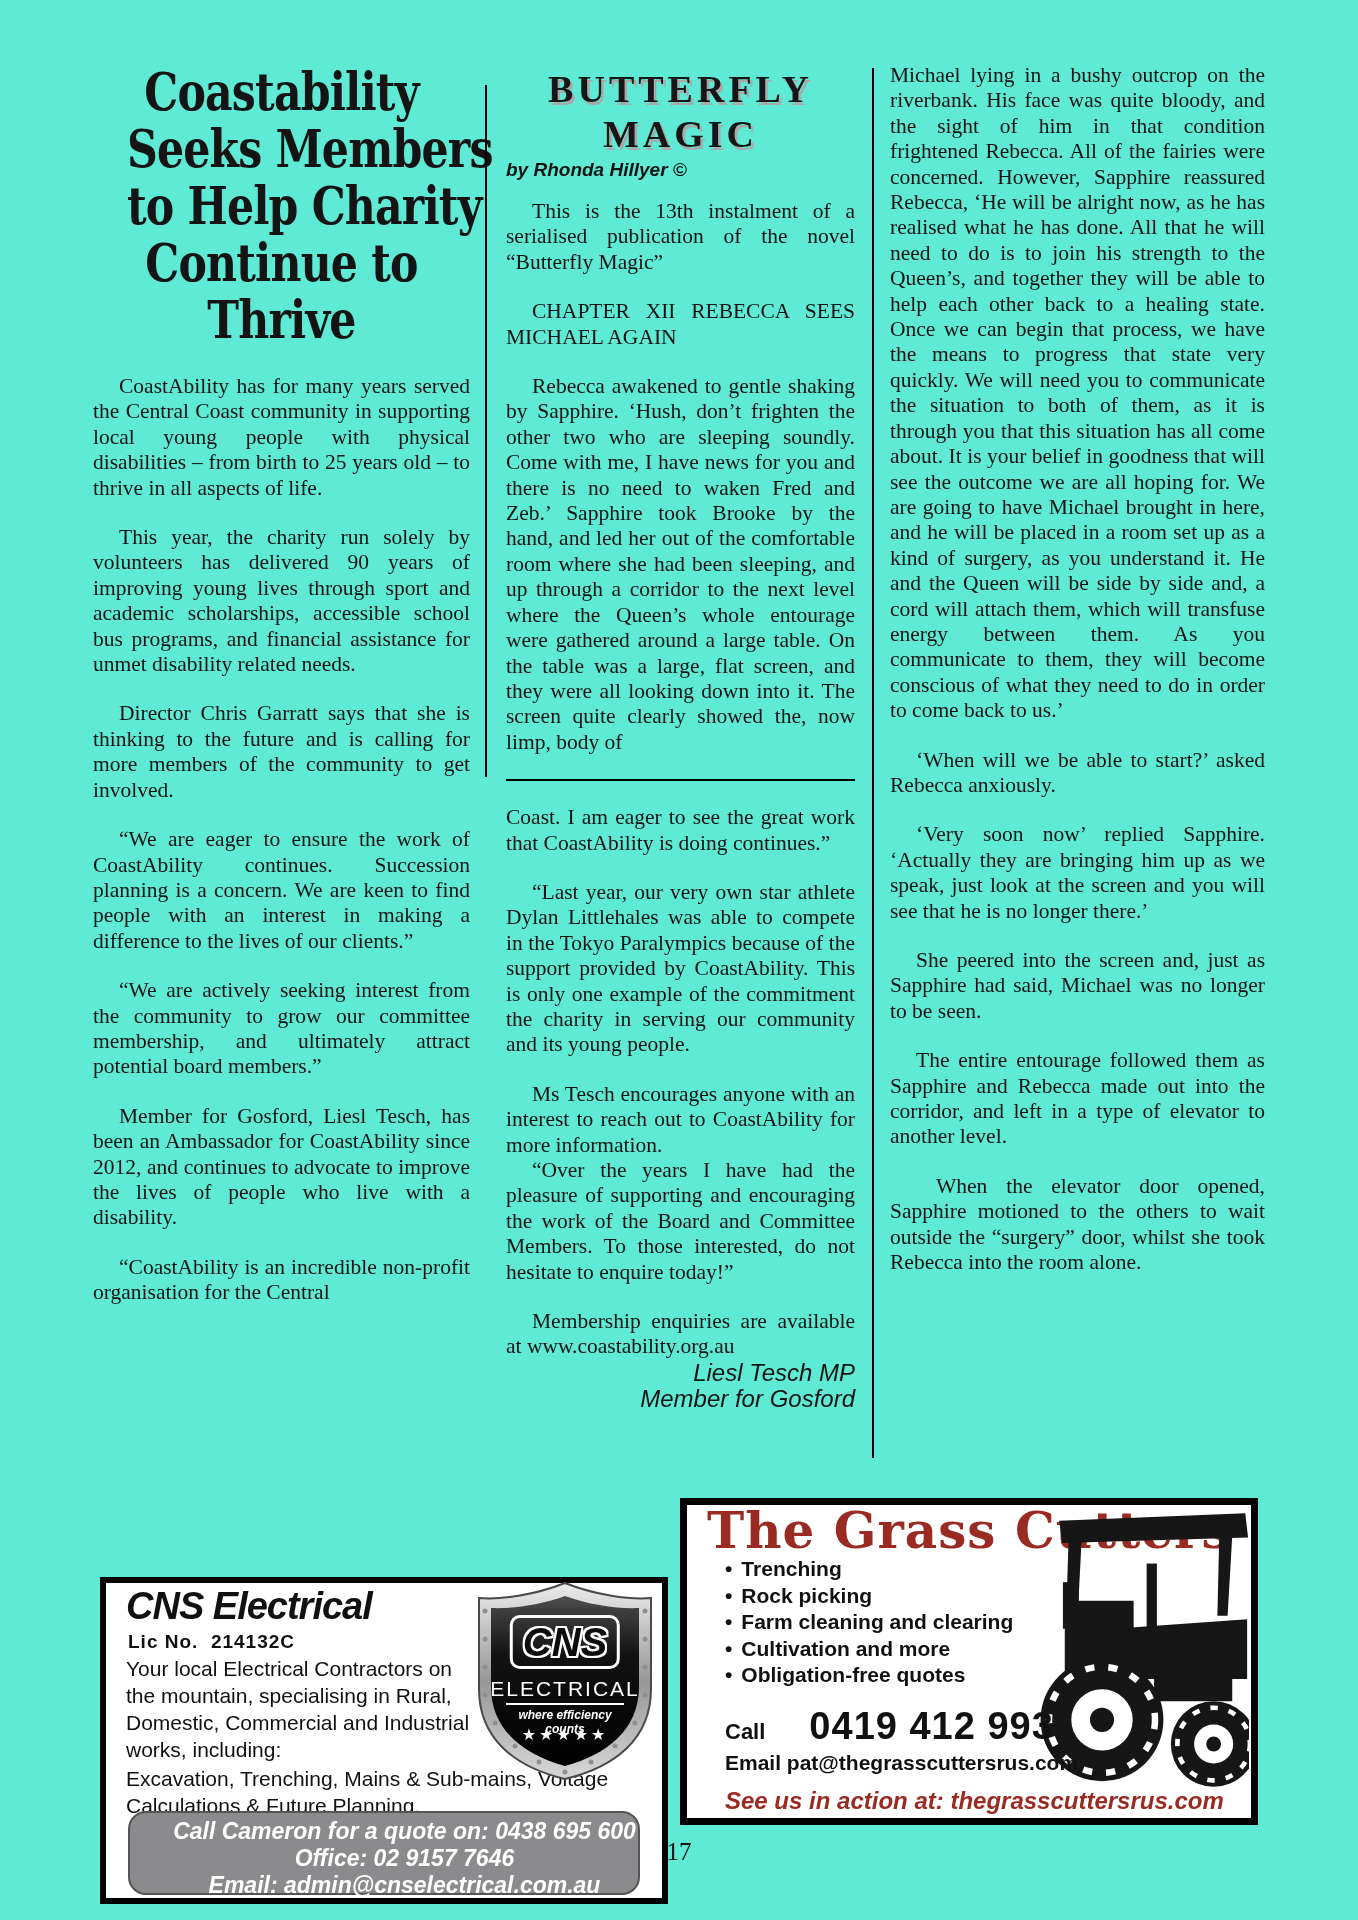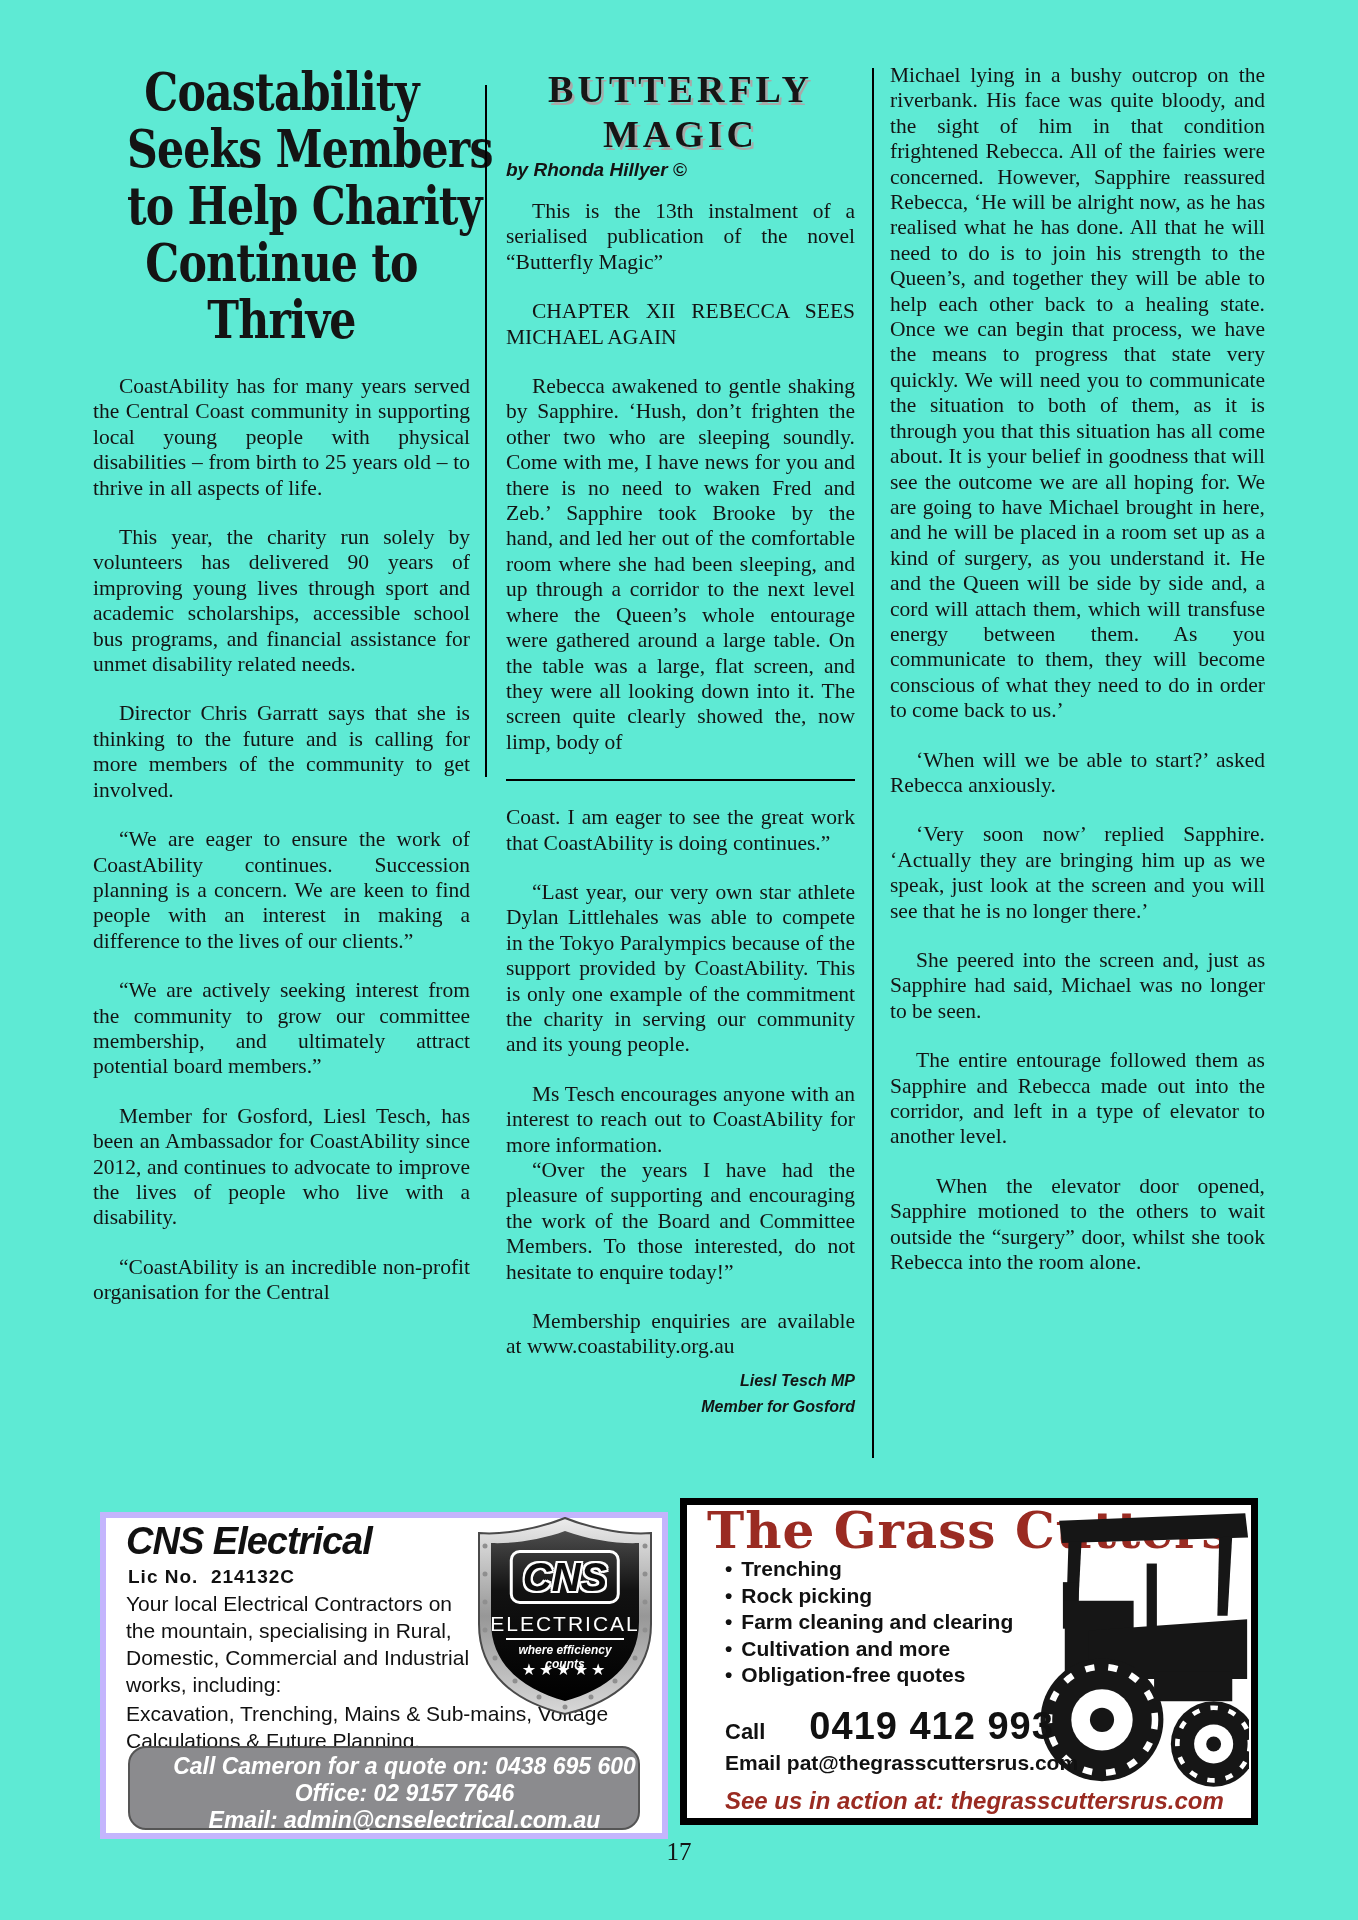--- a/index.html
+++ b/index.html
@@ -16,29 +16,29 @@
   .col-right{left:890px;top:63px;width:375px;}
   .headline{margin:0 0 26px;text-align:center;font-family:"DejaVu Serif","Liberation Serif",serif;
             font-weight:bold;font-size:52px;line-height:57px;letter-spacing:-1px;}
   .headline .hl{display:block;transform:scaleX(.82);transform-origin:50% 50%;white-space:nowrap;}
   .bm-title{margin:4px 0 2px;text-align:center;font-family:"Liberation Serif",serif;font-weight:bold;
             font-size:38px;line-height:45px;letter-spacing:4px;color:#161616;
             text-shadow:2.5px 2.5px 0 #a9a9a9;}
   .byline{font-family:"Liberation Sans",sans-serif;font-style:italic;font-weight:bold;
           font-size:19px;text-align:left;margin:2px 0 18px;}
   .midrule{border:none;border-top:2px solid #000;margin:16px 0 24px;}
-  .signature{font-family:"Liberation Sans",sans-serif;font-style:italic;font-weight:bold;
-             font-size:16px;line-height:26px;text-align:right;margin-top:8px;}
+  .signature{font-family:"Liberation Sans",sans-serif;font-style:italic;font-weight:normal;
+             font-size:24px;line-height:26px;text-align:right;margin-top:0;}
   .vdiv{position:absolute;width:2px;background:#000;}
   .vdiv1{left:485px;top:85px;height:692px;}
   .vdiv2{left:872px;top:68px;height:1390px;}
   
   .ad{position:absolute;box-sizing:border-box;background:#fff;
       font-family:"Liberation Sans",sans-serif;color:#111;}
-  .ad-cns{left:100px;top:1512px;width:568px;height:327px;border:6px solid #c4b5fd;}
+  .ad-cns{left:100px;top:1577px;width:568px;height:327px;border:6px solid #000000;}
   .cns-title{position:absolute;left:20px;top:2px;font-size:38px;font-weight:bold;font-style:italic;letter-spacing:-1px;}
   .cns-lic{position:absolute;left:22px;top:48px;font-size:19px;font-weight:bold;letter-spacing:1px;white-space:pre;}
   .cns-body{position:absolute;left:20px;top:72px;width:350px;font-size:21px;line-height:27px;}
   .cns-body2{position:absolute;left:20px;top:182px;width:532px;font-size:21px;line-height:27px;}
   .cns-cta{position:absolute;left:22px;top:228px;width:512px;height:84px;border-radius:18px;
            background:var(--cns-cta-bg,#8b8b8e);border:2px solid #555;color:#fff;text-align:center;
            font-size:23px;line-height:27px;font-weight:bold;font-style:italic;padding-top:5px;box-sizing:border-box;padding-left:41px;}
   
   .cns-shield{position:absolute;left:368px;top:-2px;width:182px;height:200px;}
   .cns-shield svg{position:absolute;left:0;top:0;width:100%;height:100%;}

